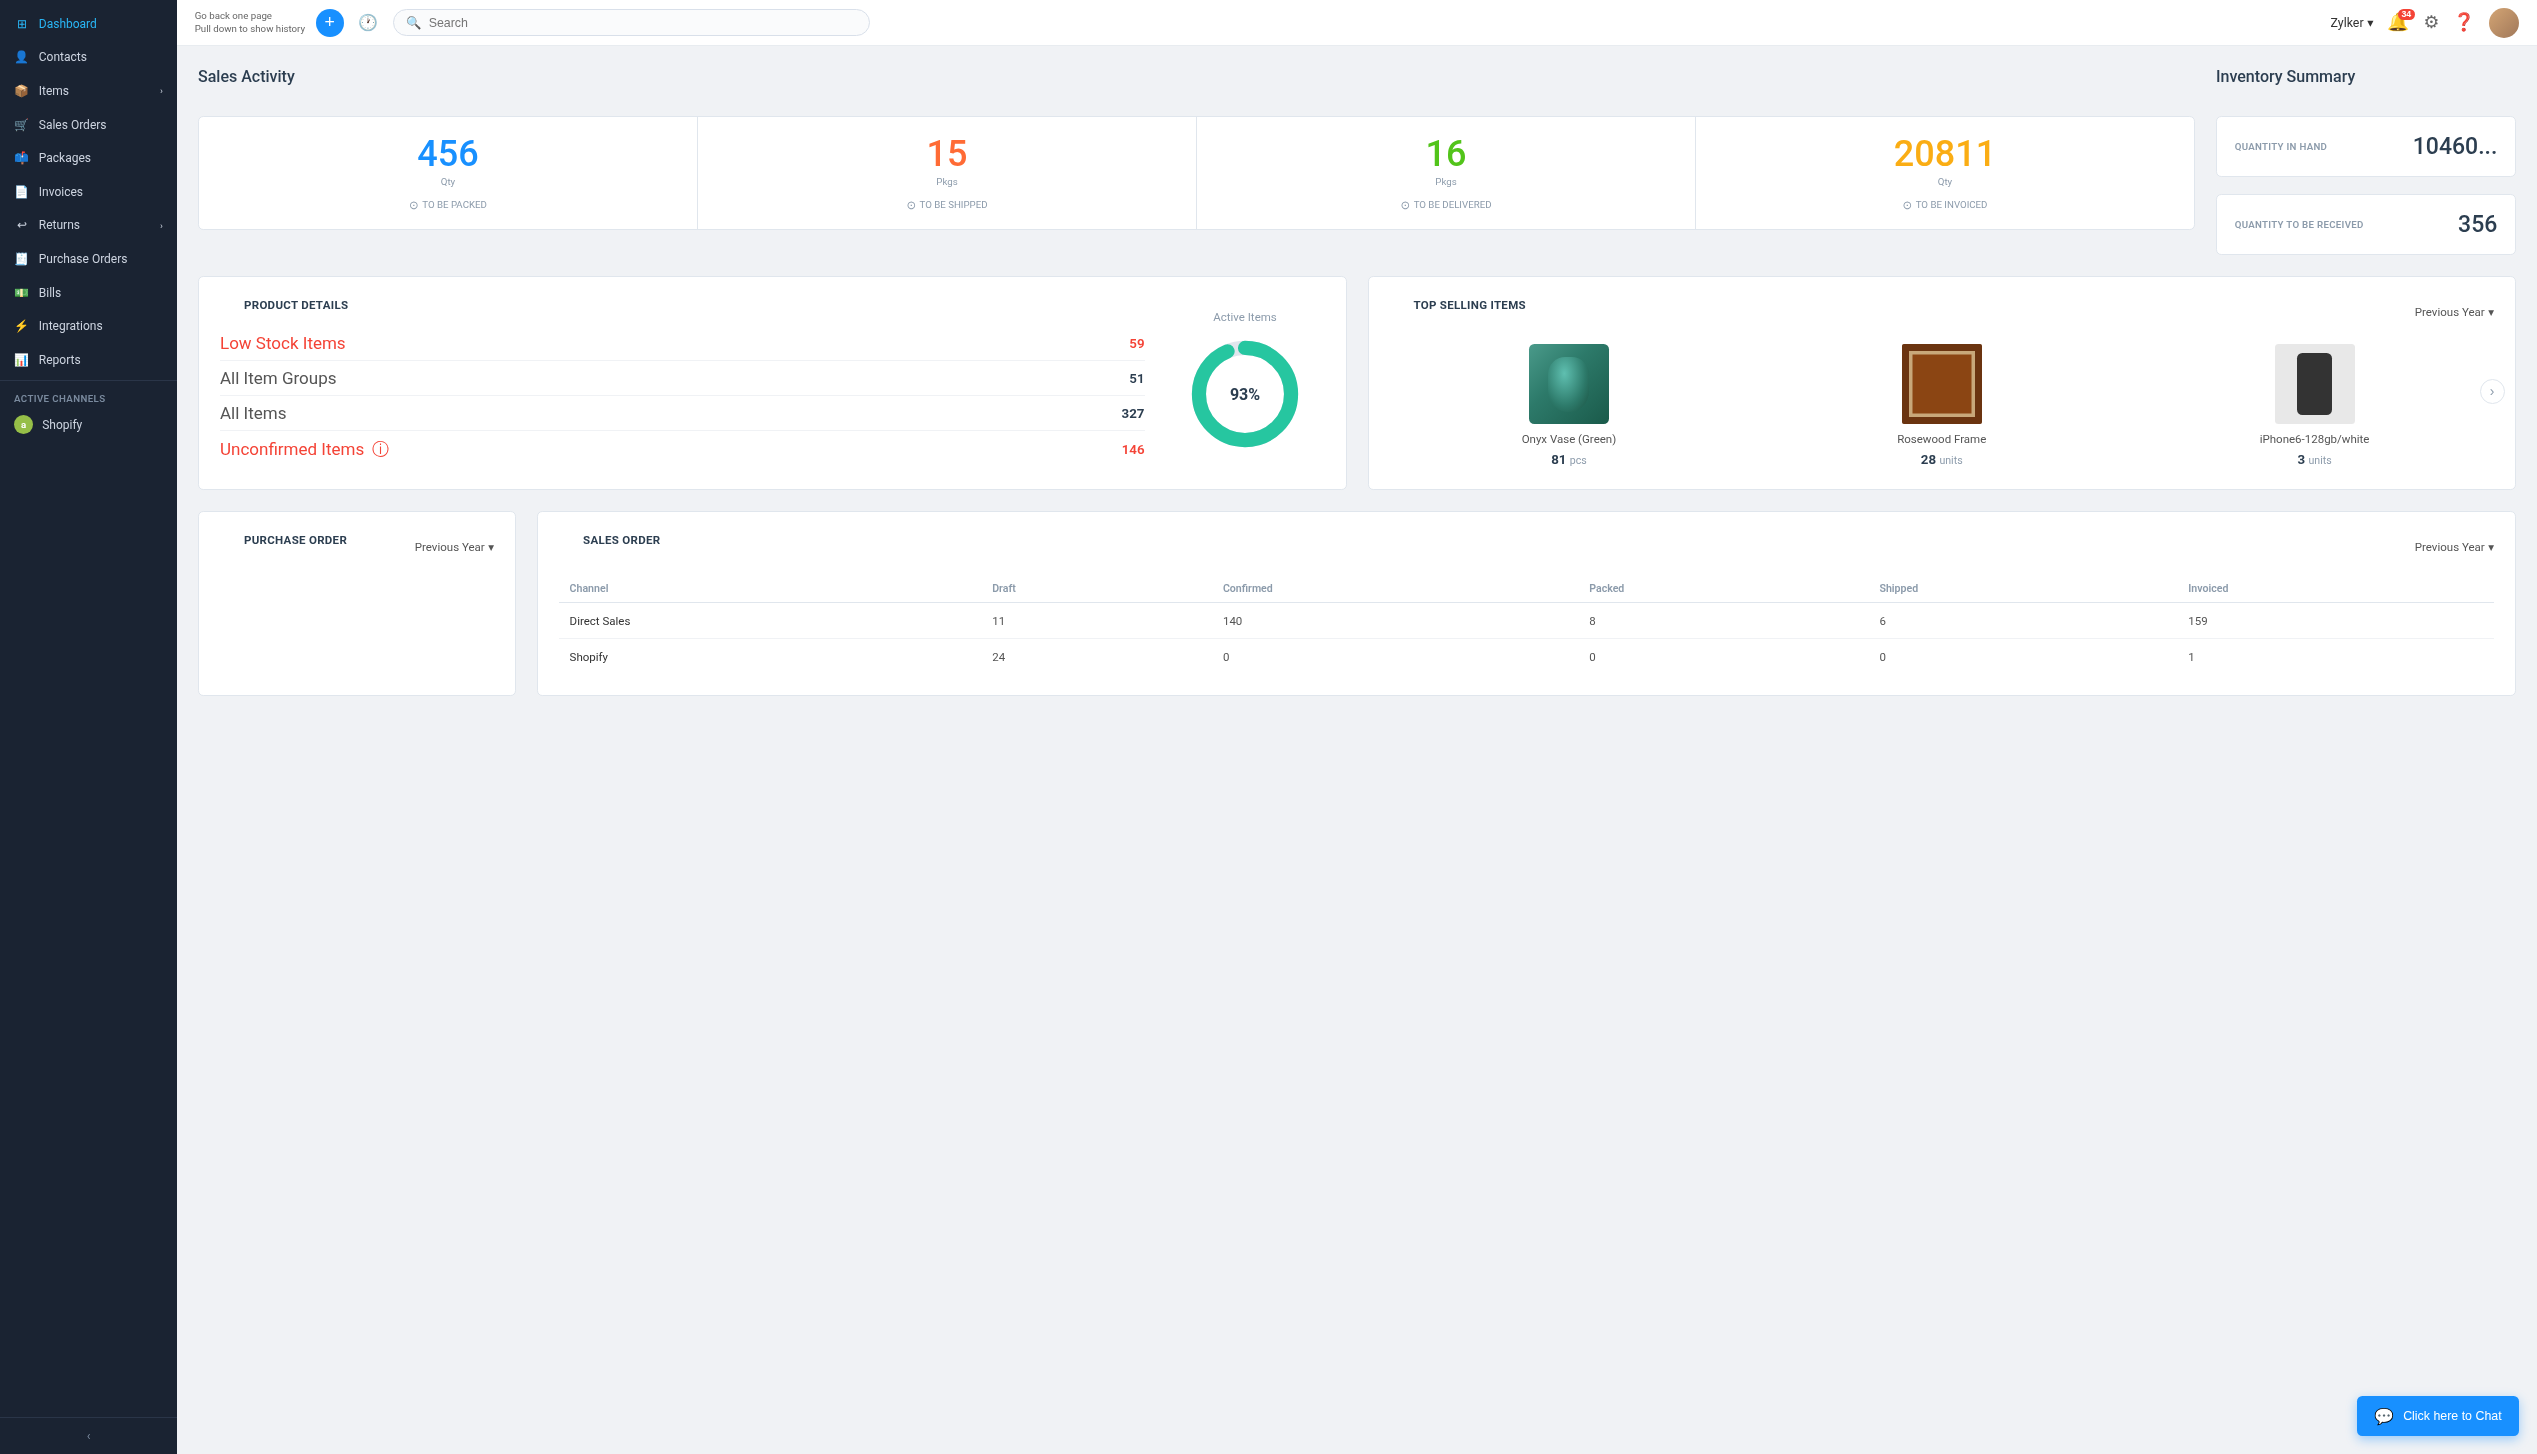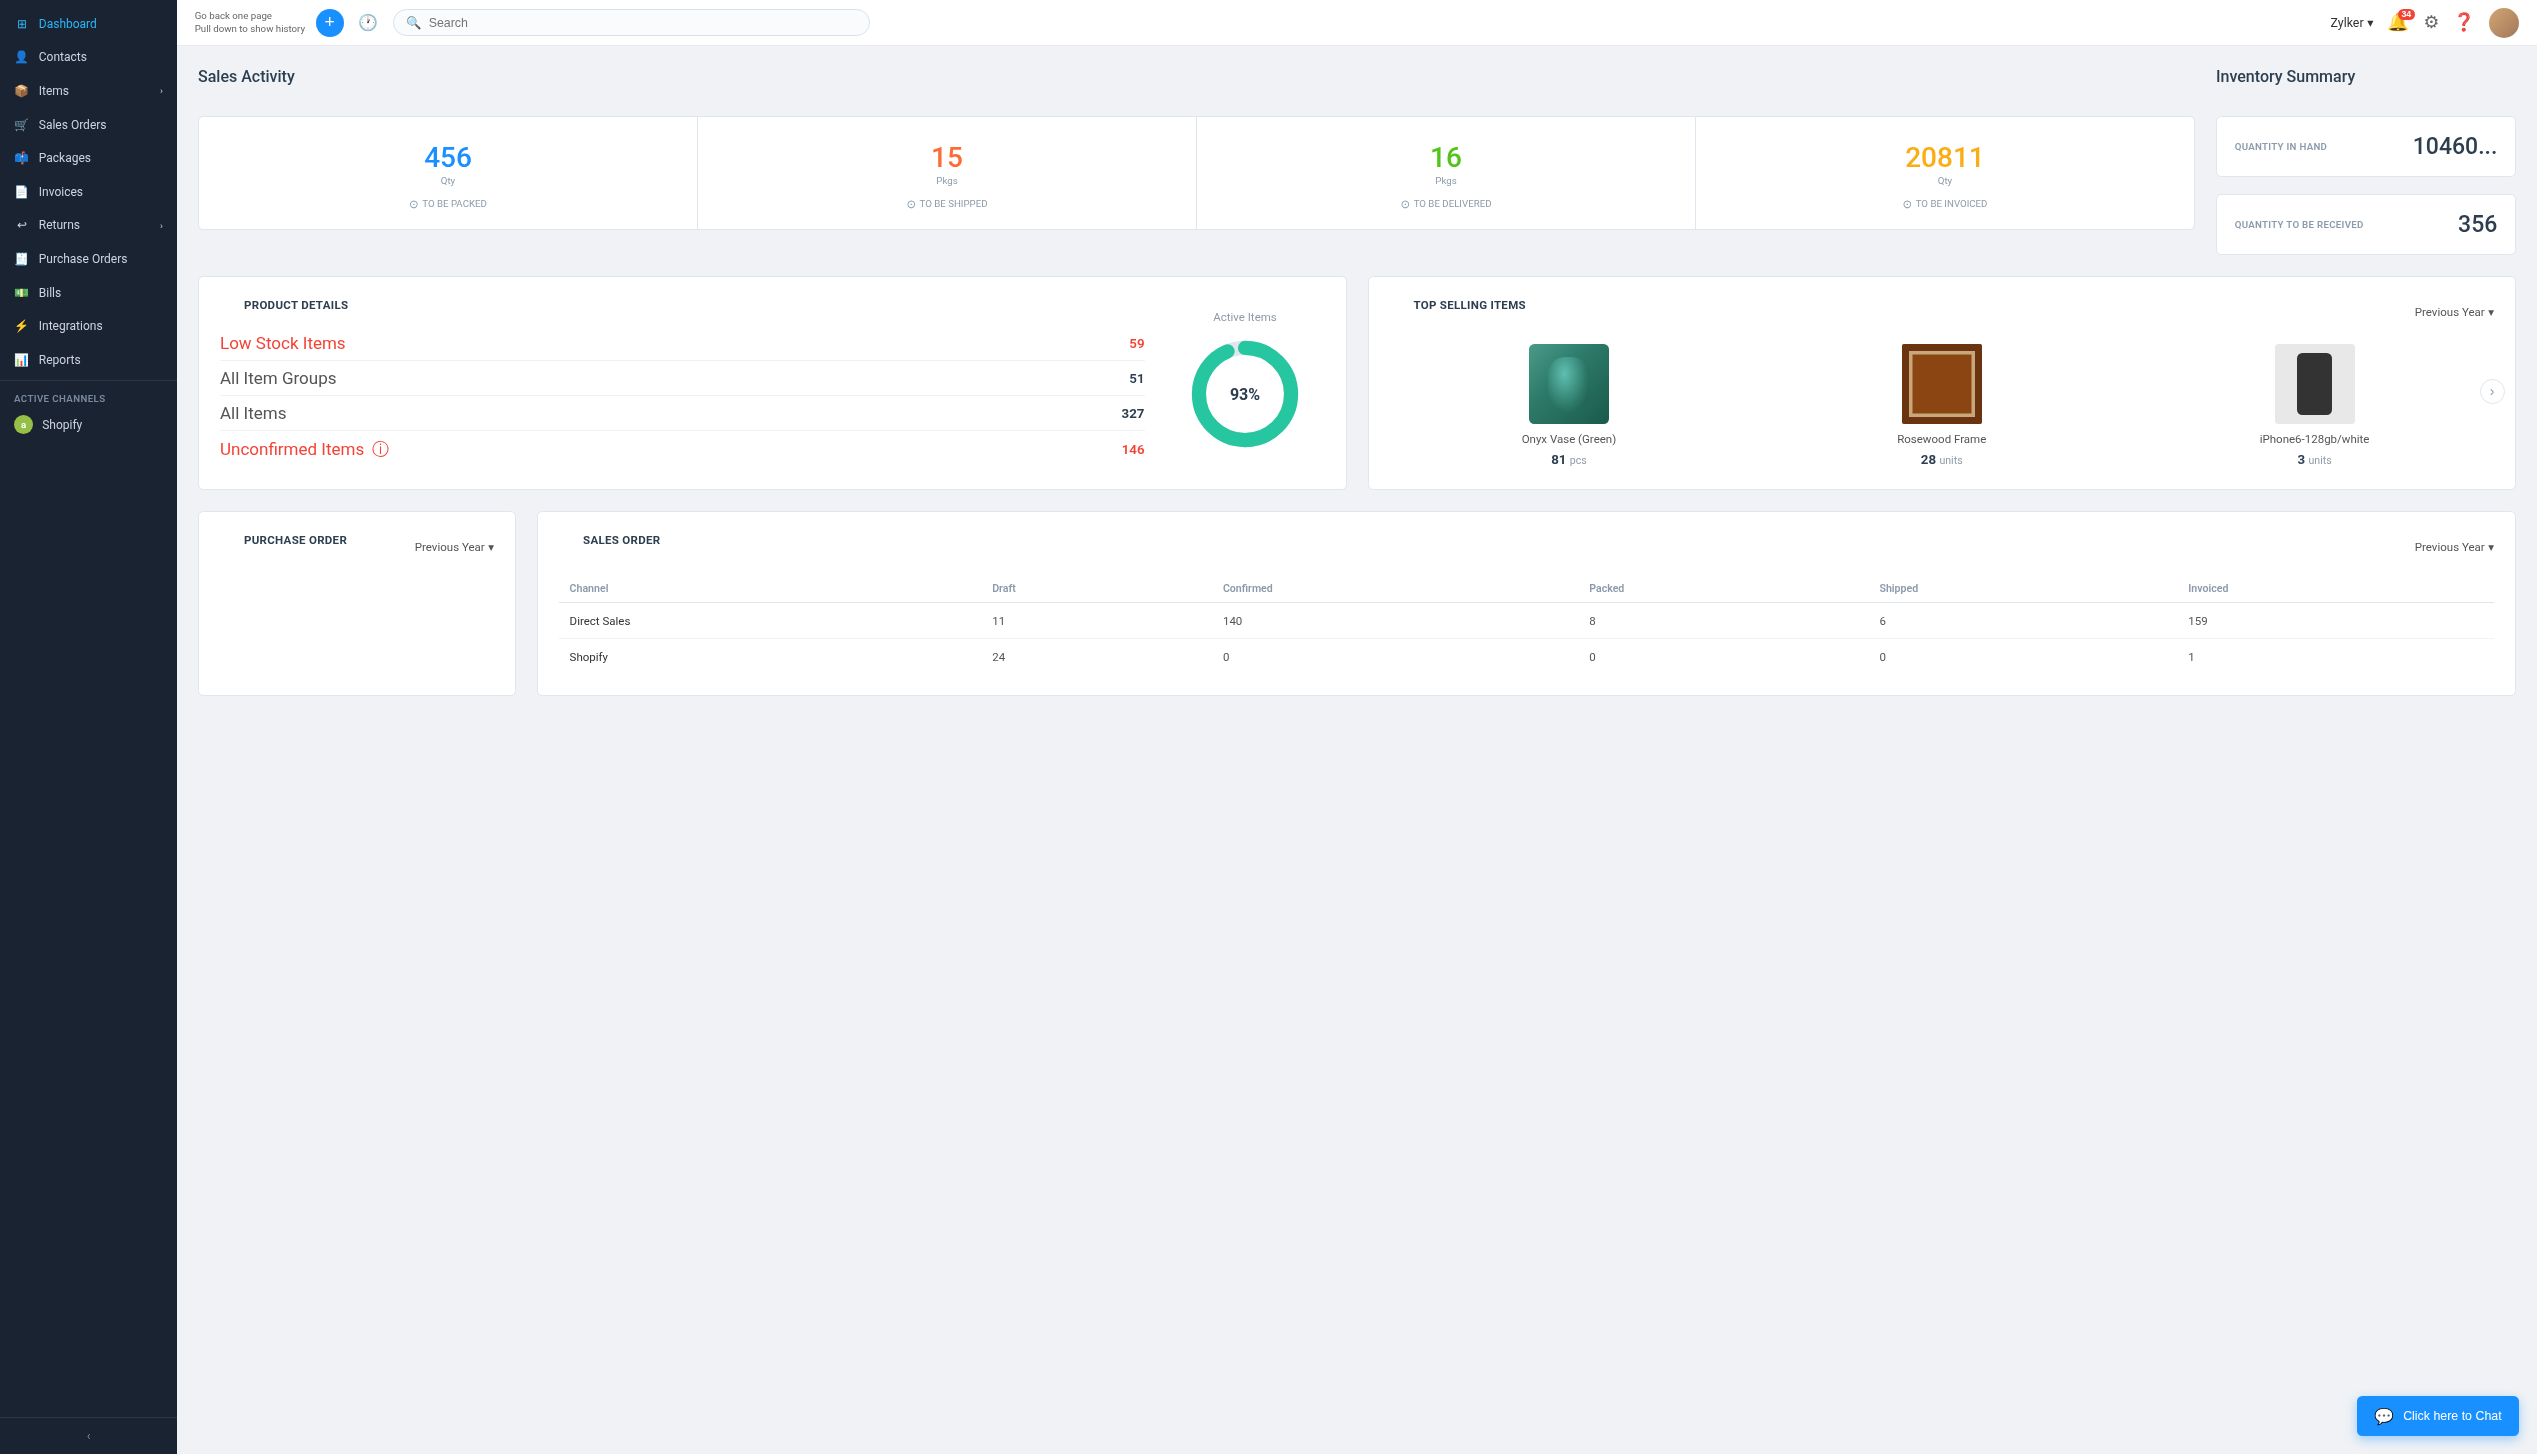--- a/index.html
+++ b/index.html
@@ -207,24 +207,23 @@
       overflow: hidden;
     }
     .activity-card {
       flex: 1;
       padding: 17.7px 21px;
       border-right: 0.9px solid #e0e6ed;
       text-align: center;
     }
     .activity-card:last-child { border-right: none; }
     .activity-number {
-      font-size: 28px;
+      font-size: 36px;
       font-weight: 500;
       line-height: 1.1;
-      margin-top: 8px;
     }
     .activity-number.blue { color: #1890ff; }
     .activity-number.orange { color: #ff6b35; }
     .activity-number.green { color: #52c41a; }
     .activity-number.gold { color: #faad14; }
     .activity-label {
       font-size: 9.7px;
       color: #8c9bab;
       margin-top: 1.8px;
       margin-bottom: 10.6px;

